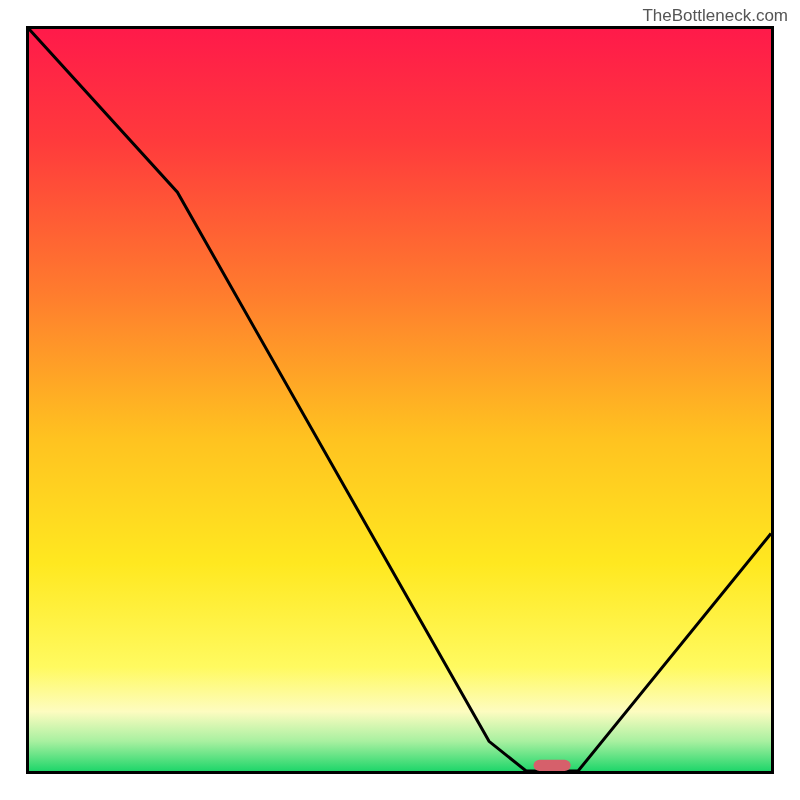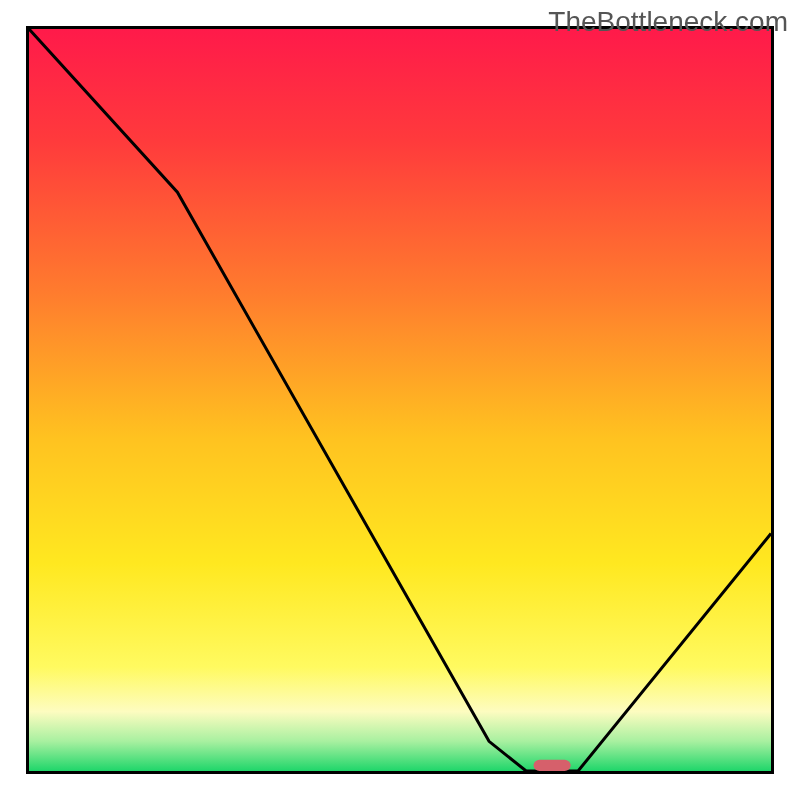--- a/index.html
+++ b/index.html
@@ -14,21 +14,21 @@
     width: 800px;
     height: 800px;
     position: relative;
     background: white;
   }
   .watermark {
     position: absolute;
     top: 6px;
     right: 12px;
     color: #555;
-    font-size: 28px;
+    font-size: 17px;
     font-weight: 500;
     z-index: 10;
   }
   .chart-area {
     position: absolute;
     left: 26px;
     top: 26px;
     width: 748px;
     height: 748px;
   }

